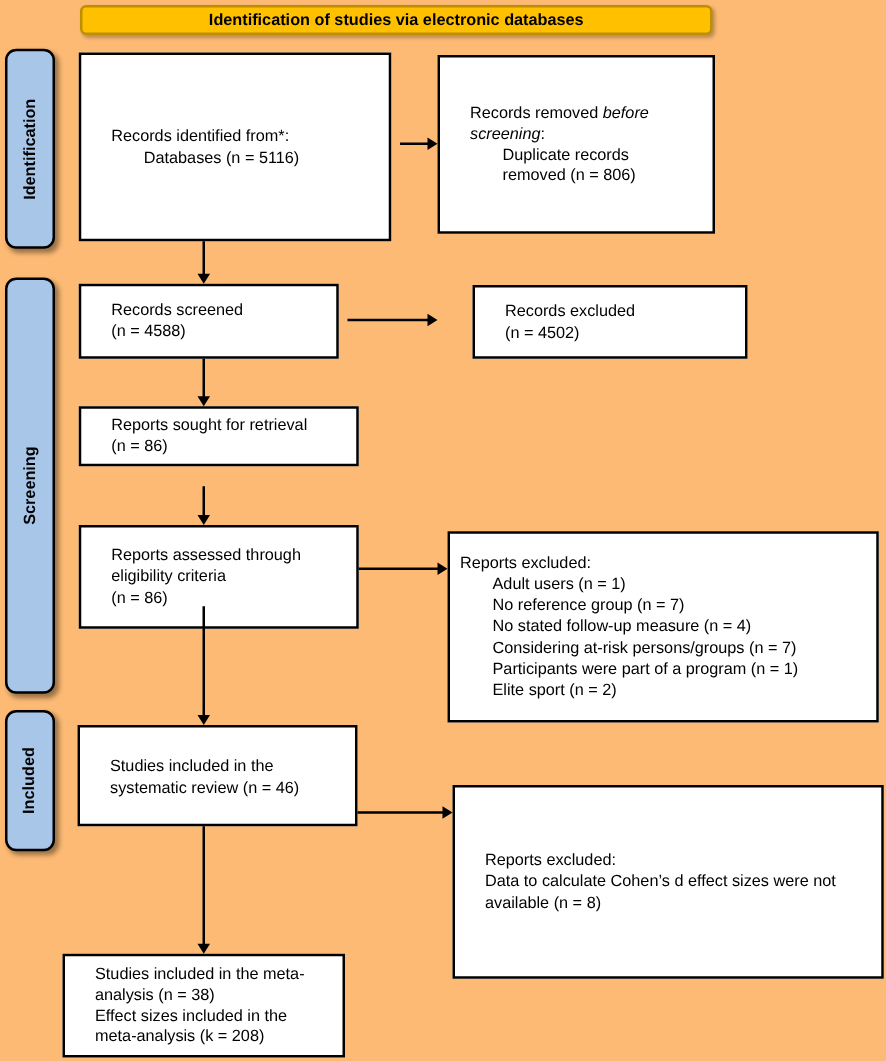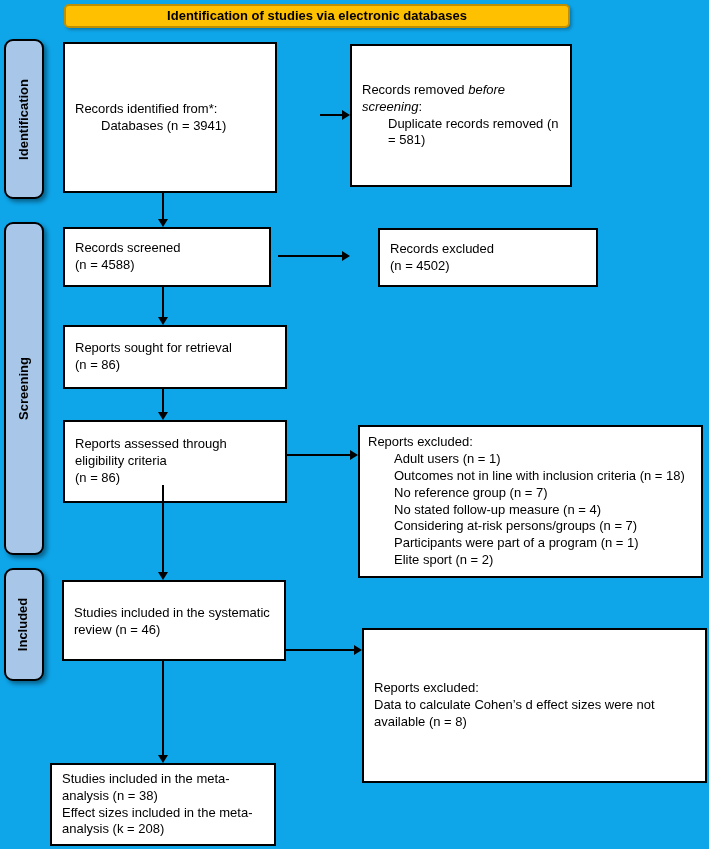--- a/index.html
+++ b/index.html
@@ -1,36 +1,36 @@
 <!DOCTYPE html>
 <html><head>
 <meta charset="utf-8">
 <style>
   html,body{margin:0;padding:0;background:#fff;}
   .canvas{
-    position:relative;width:709px;height:849px;background:#0ea5e9;
+    position:relative;width:709px;height:849px;background:#fdba74;
     font-family:"Liberation Sans", sans-serif;font-size:13px;color:#000;
     line-height:1.3;
   }
   .banner{
     position:absolute;left:64px;top:4px;width:506px;height:24px;
     border:2px solid #BE8F00;border-radius:5px;box-sizing:border-box;
     display:flex;align-items:center;justify-content:center;
     font-weight:bold;box-shadow:2px 2px 3px rgba(0,0,0,0.25);
   }
   .stage{
     position:absolute;left:4px;width:40px;border:2px solid #000;border-radius:9px;
     box-sizing:border-box;display:flex;align-items:center;justify-content:center;
     box-shadow:3px 3px 4px rgba(0,0,0,0.4);
   }
   .stage span{transform:rotate(-90deg);white-space:nowrap;font-weight:bold;}
   .box{
     position:absolute;background:#fff;border:2px solid #000;box-sizing:border-box;
     display:flex;flex-direction:column;justify-content:center;
-    padding:6px 10px;
+    padding:6px 24px;
   }
   .box.topalign{justify-content:center;padding-top:9px;}
   .ind{padding-left:26px;}
   .nowrap{white-space:nowrap;}
   .arrow-v{position:absolute;width:2px;}
   .arrow-v .al{position:absolute;left:0;top:0;bottom:7px;width:2px;background:#000;}
   .arrow-v .ah{position:absolute;left:-4px;bottom:0;width:0;height:0;
     border-left:5px solid transparent;border-right:5px solid transparent;border-top:8px solid #000;}
   .arrow-h{position:absolute;height:2px;}
   .arrow-h .al{position:absolute;left:0;right:7px;top:0;height:1.5px;background:#000;}
@@ -50,54 +50,53 @@
   <div class="stage" style="top:39px;height:160px;background:#A8C6E8;">
     <span>Identification</span>
   </div>
   <div class="stage" style="top:222px;height:333px;background:#A8C6E8;">
     <span>Screening</span>
   </div>
   <div class="stage" style="top:568px;height:113px;background:#A8C6E8;">
     <span>Included</span>
   </div>
 
-  <div class="box" style="left:63px;top:42px;width:214px;height:151px;">
+  <div class="box" style="left:63px;top:42px;width:250px;height:151px;">
     <div>Records identified from*:</div>
-    <div class="ind">Databases (n = 3941)</div>
+    <div class="ind">Databases (n = 5116)</div>
   </div>
 
   <div class="box" style="left:350px;top:44px;width:222px;height:143px;">
     <div><span>Records removed </span><em>before screening</em><span>:</span></div>
-    <div class="ind">Duplicate records removed (n = 581)</div>
+    <div class="ind">Duplicate records removed (n = 806)</div>
   </div>
 
   <div class="box" style="left:63px;top:227px;width:208px;height:60px;">
     <div>Records screened</div>
     <div>(n = 4588)</div>
   </div>
 
   <div class="box" style="left:350px;top:228px;width:220px;height:59px;margin-left:28px;">
     <div>Records excluded</div>
     <div>(n = 4502)</div>
   </div>
 
-  <div class="box" style="left:63px;top:325px;width:224px;height:64px;">
+  <div class="box" style="left:63px;top:325px;width:224px;height:48px;">
     <div>Reports sought for retrieval</div>
     <div>(n = 86)</div>
   </div>
 
   <div class="box" style="left:63px;top:420px;width:224px;height:83px;">
     <div>Reports assessed through eligibility criteria</div>
     <div>(n = 86)</div>
   </div>
 
   <div class="box" style="left:358px;top:425px;width:345px;height:153px;padding-left:8px;">
     <div class="nowrap">Reports excluded:</div>
     <div class="ind nowrap">Adult users (n = 1)</div>
-    <div class="ind nowrap">Outcomes not in line with inclusion criteria (n = 18)</div>
     <div class="ind nowrap">No reference group (n = 7)</div>
     <div class="ind nowrap">No stated follow-up measure (n = 4)</div>
     <div class="ind nowrap">Considering at-risk persons/groups (n = 7)</div>
     <div class="ind nowrap">Participants were part of a program (n = 1)</div>
     <div class="ind nowrap">Elite sport (n = 2)</div>
   </div>
 
   <div class="box topalign" style="left:62px;top:580px;width:224px;height:81px;">
     <div>Studies included in the systematic review (n = 46)</div>
   </div>

